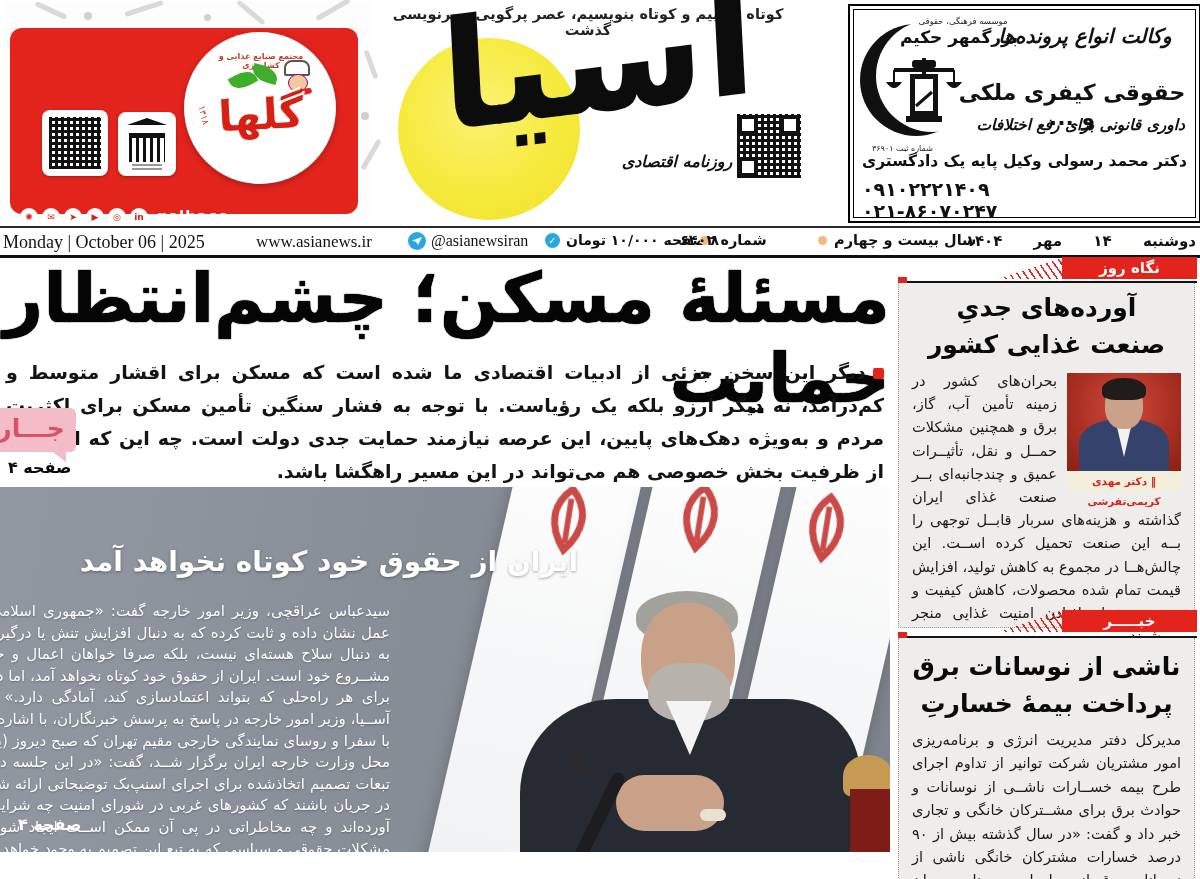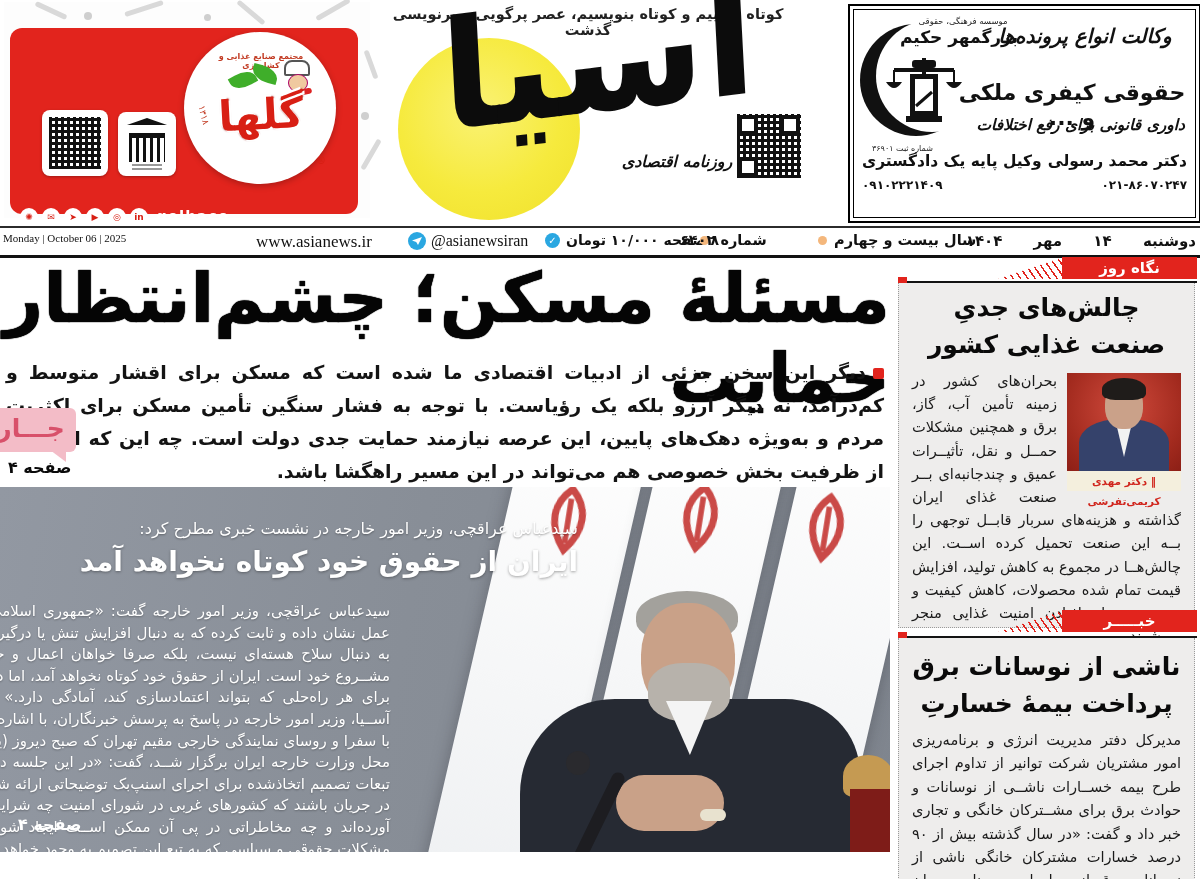--- a/index.html
+++ b/index.html
@@ -63,21 +63,21 @@
   .cr1{position:absolute;left:0;top:6px;width:112px;height:112px;border-radius:50%;background:#111;}
   .cr2{position:absolute;left:16px;top:2px;width:112px;height:112px;border-radius:50%;background:#fff;}
   .hk-org{position:absolute;left:34px;top:6px;width:150px;text-align:center;font-size:8.5px;color:#222;}
   .hk-name{position:absolute;left:30px;top:17px;width:150px;text-align:center;font-size:17px;font-weight:bold;color:#111;}
   .hk-reg{position:absolute;left:12px;top:126px;font-size:8px;color:#222;}
   .hk-line1{right:10px;top:14px;width:200px;text-align:center;font-size:20px;font-weight:bold;font-style:italic;}
   .hk-line2{right:8px;top:70px;width:230px;text-align:center;font-size:22px;font-weight:bold;}
   .hk-line3{right:10px;top:106px;width:225px;text-align:right;font-size:15.5px;font-weight:bold;font-style:italic;}
   .hk-row{position:absolute;left:8px;right:8px;display:flex;justify-content:space-between;font-weight:bold;}
   .hk-row1{top:142px;font-size:15.5px;}
-  .hk-row2{top:168px;font-size:12px;letter-spacing:1px;}
+  .hk-row2{top:168px;font-size:19px;letter-spacing:1px;flex-direction:column;}
 
   
   .dateline{left:0;top:226px;width:1200px;height:27px;border-top:2px solid #2b2b2b;border-bottom:3px solid #121212;}
   .dl{position:absolute;top:4px;font-size:15px;}
   .serif{font-family:"Liberation Serif",serif;}
   .tg-ic{position:absolute;top:4px;width:18px;height:18px;border-radius:50%;background:#2aa7e1;}
   .tg-plane{position:absolute;left:4px;top:5px;width:10px;height:8px;background:#fff;
             clip-path:polygon(0 45%,100% 0,60% 100%,42% 62%);}
   .chk{position:absolute;top:5px;width:15px;height:15px;border-radius:50%;background:#2aa7e1;color:#fff;
        font-size:10px;display:flex;align-items:center;justify-content:center;}
@@ -242,21 +242,21 @@
         <span>وکیل پایه یک دادگستری</span>
       </div>
       <div class="hk-row hk-row2">
         <span>۰۹۱۰۲۲۲۱۴۰۹</span>
         <span>۰۲۱-۸۶۰۷۰۲۴۷</span>
       </div>
     </div>
   </div>
 
   <div class="abs dateline">
-    <span class="dl serif" style="left:3px;font-size:11px;">Monday | October 06 | 2025</span>
+    <span class="dl serif" style="left:3px;font-size:18px;">Monday | October 06 | 2025</span>
     <span class="dl serif" style="left:256px;font-size:17px;">www.asianews.ir</span>
     <span class="tg-ic" style="left:408px;">
         <span class="tg-plane"></span>
       </span>
     <span class="dl serif" style="left:431px;font-size:16px;">@asianewsiran</span>
     <span class="chk" style="left:545px;">✓</span>
     <span class="dl rtl" style="left:566px;font-size:14px;font-weight:bold;">۸ صفحه ۱۰/۰۰۰ تومان</span>
     <span class="odot" style="left:700px;"></span>
     <span class="dl rtl" style="left:680px;font-size:14.5px;font-weight:bold;">شماره ۶۴۰۲</span>
     <span class="odot" style="left:818px;"></span>
@@ -293,34 +293,33 @@
     <div class="head"></div>
     <div class="beard"></div>
     <div class="shirt"></div>
     <div class="hands"></div>
     <div class="watch"></div>
     <div class="mic-head"></div>
     <div class="mic"></div>
     <div class="chair-gold"></div>
     <div class="chair-red"></div>
 
-    <div class="ph-kicker rtl">سیدعباس عراقچی، وزیر امور خارجه در نشست خبری مطرح کرد:</div>
     <div class="ph-head rtl">ایران از حقوق خود کوتاه نخواهد آمد</div>
     <div class="ph-body rtl">سیدعباس عراقچی، وزیر امور خارجه گفت: «جمهوری اسلامی ایران در عمل نشان داده و ثابت کرده که به دنبال افزایش تنش یا درگیری نیســت، به دنبال سلاح هسته‌ای نیست، بلکه صرفا خواهان اعمال و حفظ حقوق مشــروع خود است. ایران از حقوق خود کوتاه نخواهد آمد، اما در عین حال برای هر راه‌حلی که بتواند اعتمادسازی کند، آمادگی دارد.» به گزارش آســیا، وزیر امور خارجه در پاسخ به پرسش خبرنگاران، با اشاره به نشست با سفرا و روسای نمایندگی خارجی مقیم تهران که صبح دیروز (یک‌شنبه) در محل وزارت خارجه ایران برگزار شــد، گفت: «در این جلسه درباره آثار و تبعات تصمیم اتخاذشده برای اجرای اسنپ‌بک توضیحاتی ارائه شد تا همگان در جریان باشند که کشورهای غربی در شورای امنیت چه شرایطی را پدید آورده‌اند و چه مخاطراتی در پی آن ممکن اســت ایجاد شود، از جمله مشکلات حقوقی و سیاسی که به تبع این تصمیم به وجود خواهد آمد.»</div>
     <div class="ph-pref rtl">صفحه ۴</div>
   </div>
 
   <div class="abs stripes" style="top:257px;"></div>
   <div class="abs sec-label" style="top:257px;">نگاه روز</div>
   <div class="abs rule" style="top:281px;"></div>
   <div class="abs rsq" style="top:277px;"></div>
 
   <div class="abs panel" style="top:283px;height:345px;">
     <div class="p-head rtl">
-      <div>چالش‌های جدیِ</div>
+      <div>آورده‌های جدیِ</div>
       <div>صنعت غذایی کشور</div>
     </div>
     <div class="p-body rtl">
       <div class="fig">
         <div class="fig-img">
           <div class="fig-suit"></div>
           <div class="fig-shirt"></div>
           <div class="fig-head"></div>
           <div class="fig-hair"></div>
         </div>

